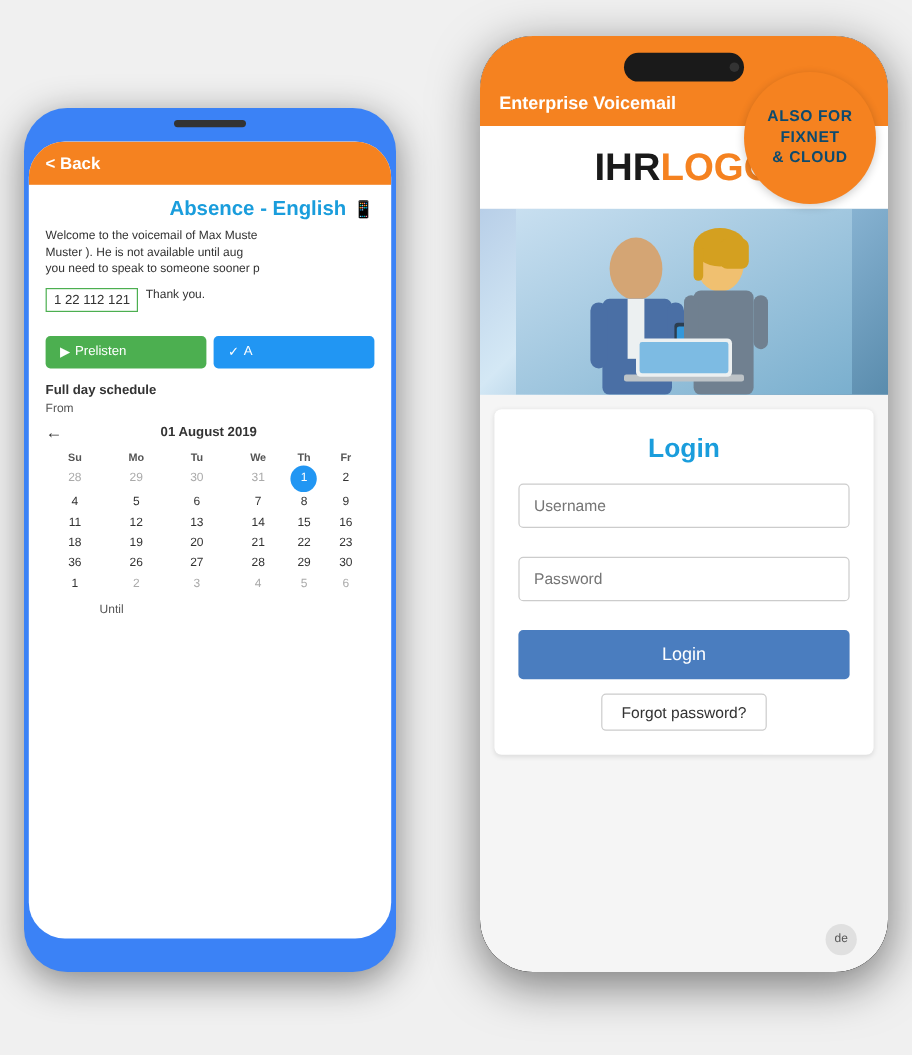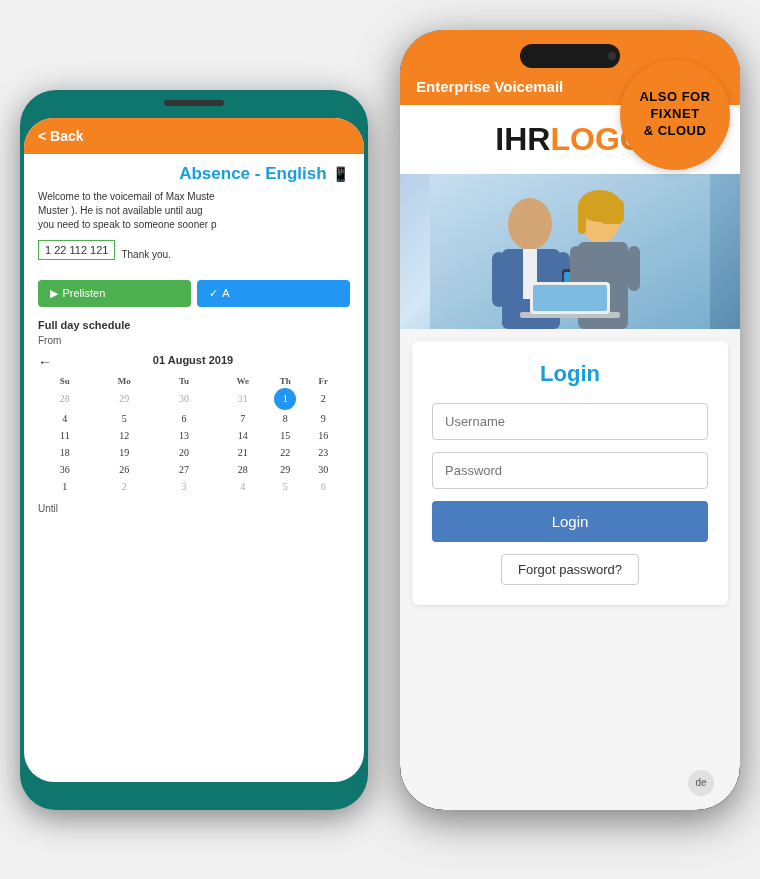--- a/index.html
+++ b/index.html
@@ -19,23 +19,23 @@
       position: relative;
       width: 720px;
       height: 820px;
     }
 
     
     .phone-left {
       position: absolute;
       left: 0;
       top: 60px;
-      width: 348px;
+      width: 310px;
       height: 720px;
-      background: #0f766e;
+      background: #3b82f6;
       border-radius: 36px;
       box-shadow: 0 8px 32px rgba(0,0,0,0.45);
       overflow: hidden;
       z-index: 1;
     }
     .phone-left::before {
       content: '';
       position: absolute;
       top: 10px;
       left: 50%;
@@ -178,21 +178,20 @@
       color: #333;
     }
     .cal-month {
       font-size: 11px;
       font-weight: bold;
       color: #333;
     }
     .cal-grid {
       width: 100%;
       border-collapse: collapse;
-      font-family: Liberation Serif, serif;
     }
     .cal-grid th {
       font-size: 9px;
       color: #555;
       text-align: center;
       padding: 2px;
     }
     .cal-grid td {
       font-size: 10px;
       text-align: center;
@@ -206,20 +205,21 @@
       width: 22px;
       height: 22px;
     }
     .cal-grid td.other-month {
       color: #aaa;
     }
     .until-label {
       font-size: 10px;
       color: #555;
       margin-top: 8px;
+      margin-left: 45px;
     }
 
     
     .phone-right {
       position: absolute;
       right: 0;
       top: 0;
       width: 340px;
       height: 780px;
       background: #1a1a1a;
@@ -329,21 +329,21 @@
       font-weight: bold;
       margin-bottom: 16px;
     }
     .login-input {
       width: 100%;
       border: 1px solid #ccc;
       border-radius: 4px;
       padding: 10px 12px;
       font-size: 13px;
       color: #1d4ed8;
-      margin-bottom: 12px;
+      margin-bottom: 24px;
       outline: none;
     }
     .btn-login {
       width: 100%;
       background: #4a7dbf;
       color: white;
       border: none;
       border-radius: 4px;
       padding: 12px;
       font-size: 15px;
@@ -388,21 +388,21 @@
       background: #f58220;
       border-radius: 50%;
       display: flex;
       flex-direction: column;
       align-items: center;
       justify-content: center;
       z-index: 10;
       box-shadow: 0 2px 8px rgba(0,0,0,0.2);
     }
     .also-badge-text {
-      color: #000000;
+      color: #0c4a6e;
       font-size: 13px;
       font-weight: 900;
       text-align: center;
       line-height: 1.3;
       text-transform: uppercase;
       letter-spacing: 0.5px;
     }
   </style>
 </head>
 <body>
@@ -422,21 +422,21 @@
           <span class="phone-icon">📱</span>
         </div>
 
         <div class="absence-desc">
           <span>Welcome to the voicemail of Max Muste</span><br>
           <span>Muster ). He is not available until</span>
           <span>aug</span><br>
           <span>you need to speak to someone sooner p</span>
         </div>
 
-        <div style="display:flex; align-items:center; margin-bottom:10px;">
+        <div style="display:flex; align-items:flex-start; margin-bottom:10px;">
           <span class="phone-number-box">1 22 112 121</span>
           <span class="thank-you">Thank you.</span>
         </div>
 
         <div class="btn-row">
           <button class="btn-green">
             <span>▶</span>
             <span>Prelisten</span>
           </button>
           <button class="btn-blue">

